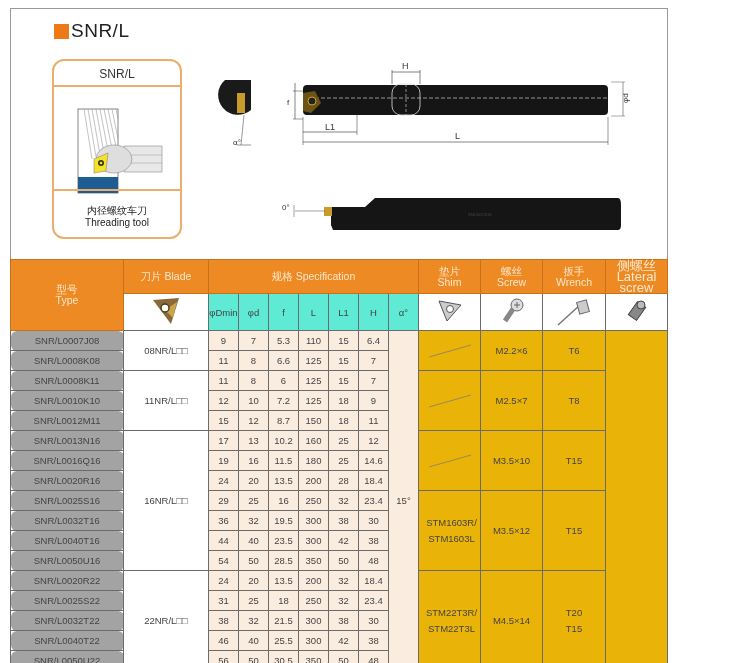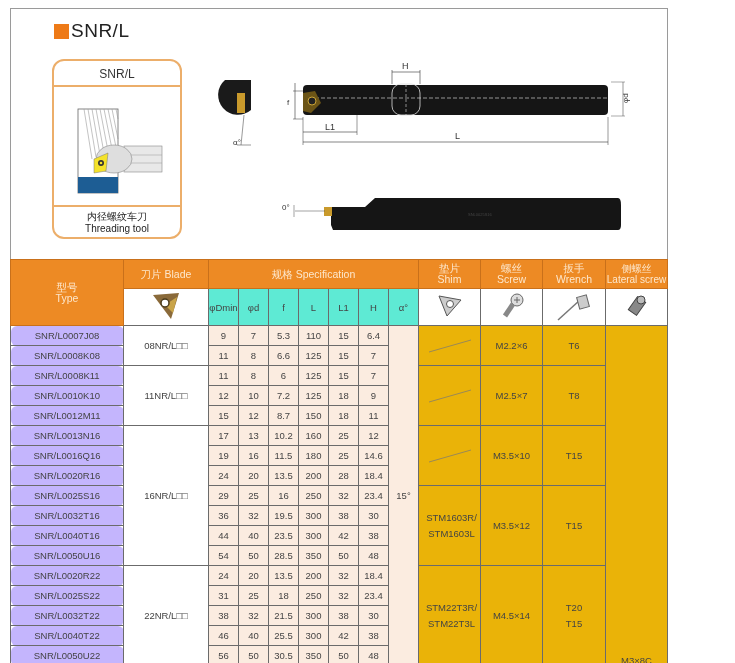--- a/index.html
+++ b/index.html
@@ -3,29 +3,29 @@
 <meta charset="utf-8">
 <style>
   * { box-sizing: border-box; margin: 0; padding: 0; }
   body { width: 735px; height: 663px; background: #ffffff; position: relative; overflow: hidden; font-family: "Liberation Sans", sans-serif; color: #333; }
   .frame { position: absolute; left: 10px; top: 8px; width: 658px; height: 660px; border: 1px solid #9a9a9a; border-bottom: none; }
   .title { position: absolute; left: 54px; top: 20px; display: flex; align-items: center; }
   .title .sq { width: 15px; height: 15px; background: #ee7a17; margin-right: 2px; }
   .title span { font-size: 19px; color: #222; letter-spacing: 0.5px; }
   .card { position: absolute; left: 52px; top: 59px; width: 130px; height: 180px; border: 2px solid #ecae6a; border-radius: 12px; background: #fff; }
   .card .head { height: 26px; border-bottom: 2px solid #ecae6a; text-align: center; font-size: 12px; line-height: 26px; color: #333; }
-  .card .foot { position: absolute; left: 0; right: 0; bottom: 0; height: 32px; border-top: 2px solid #ecae6a; text-align: center; font-size: 10px; line-height: 12px; padding-top: 4px; color: #222; }
+  .card .foot { position: absolute; left: 0; right: 0; bottom: 0; height: 48px; border-top: 2px solid #ecae6a; text-align: center; font-size: 10px; line-height: 12px; padding-top: 14px; color: #222; }
   .card .art { position: absolute; left: 0; top: 28px; width: 126px; height: 118px; }
   .diagram { position: absolute; left: 215px; top: 55px; width: 420px; height: 185px; }
   table.spec { position: absolute; left: 10px; top: 259px; border-collapse: collapse; table-layout: fixed; font-size: 9.5px; }
   table.spec td { border: 1px solid #6b6b6b; text-align: center; vertical-align: middle; height: 20px; padding: 0; color: #444; }
   table.spec tr.h1 td { background: #ed8a24; color: #fde7cc; height: 29px; border-color: #c9701a; font-size: 10.5px; line-height: 11px; }
   table.spec tr.h2 td { height: 37px; background: #fff; }
   table.spec tr.h2 td.lbl { background: #5eead4; }
-  td.type { background: #c4b5fd; color: #444; border-radius: 6px; }
+  td.type { background: #a3a3a3; color: #444; border-radius: 6px; }
   td.num { background: #fbece0; }
   td.blade { background: #fff; }
   td.alpha { background: #fbece0; }
   td.white { background: #eab308; }
   td.hdr-orange { background: #ed8a24 !important; color: #fde7cc !important; margin-left: 16px; }
   .slash { display: block; margin: 0 auto; }
   .lines2 { line-height: 16px; text-align: left; padding-left: 4px !important; margin-left: 13px; }
 </style>
 </head>
 <body>
@@ -140,21 +140,21 @@
           <div>Shim</div>
         </td>
     <td>
           <div>螺丝</div>
           <div>Screw</div>
         </td>
     <td>
           <div>扳手</div>
           <div>Wrench</div>
         </td>
-    <td style="font-size:10px">
+    <td style="font-size:13px">
           <div>侧螺丝</div>
           <div>Lateral screw</div>
         </td>
   </tr>
   <tr class="h2">
     <td>
       <svg width="34" height="30" viewBox="0 0 34 30">
             <polygon points="4,4 30,2 22,28" fill="#8a6a3a"></polygon>
             <polygon points="16,14 28,6 24,22" fill="#c9a449"></polygon>
             <circle cx="16" cy="12" r="4" fill="#fff" stroke="#4a3a1a" stroke-width="1.5"></circle>

